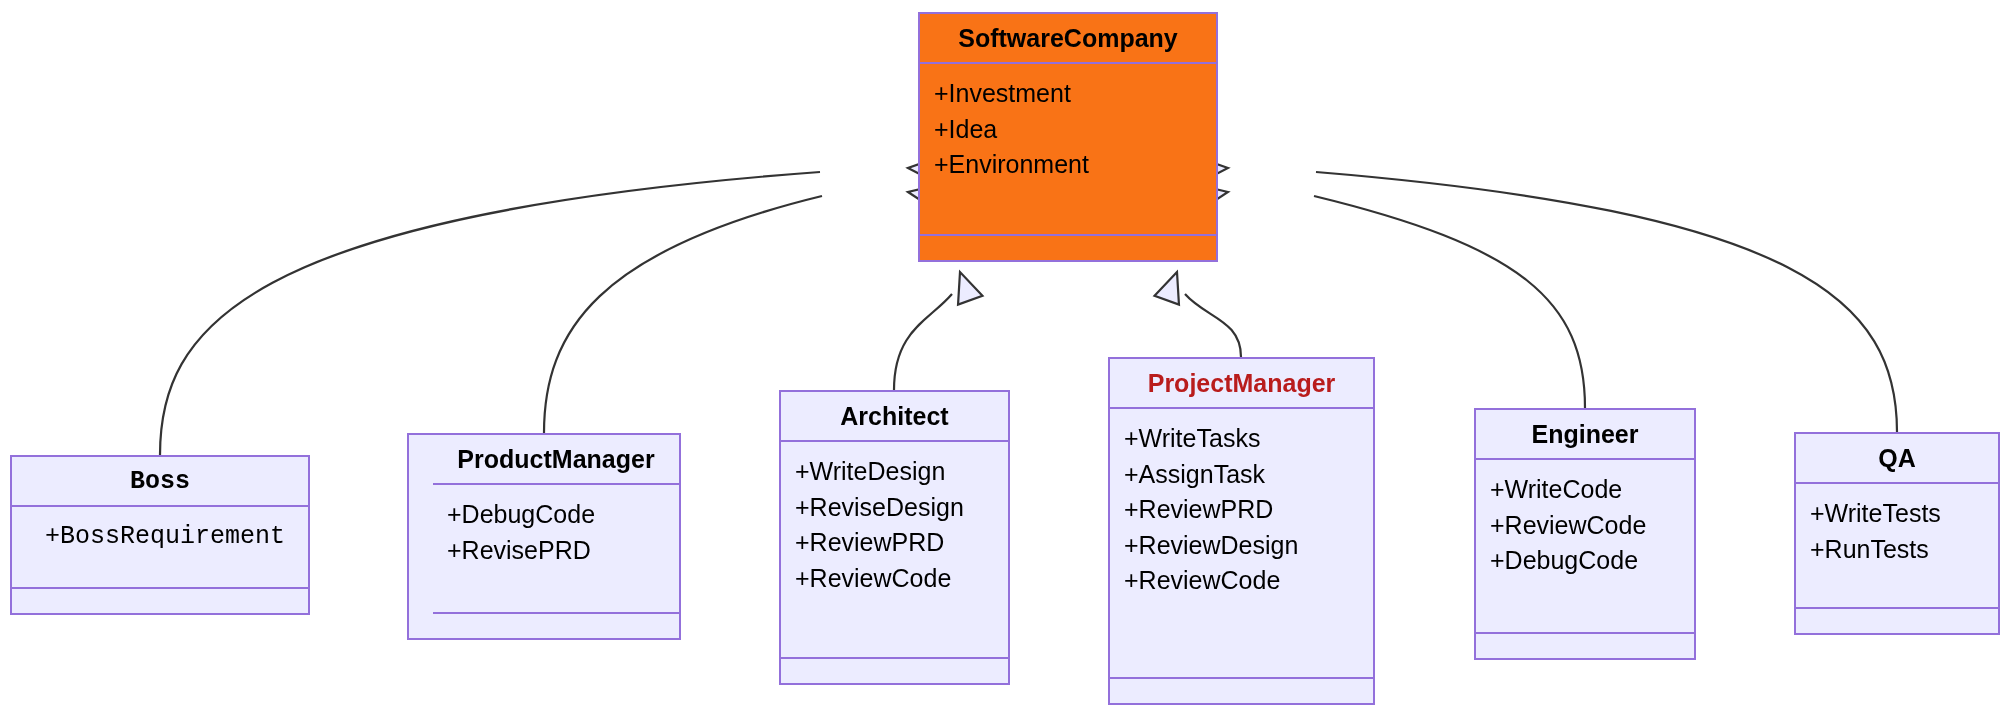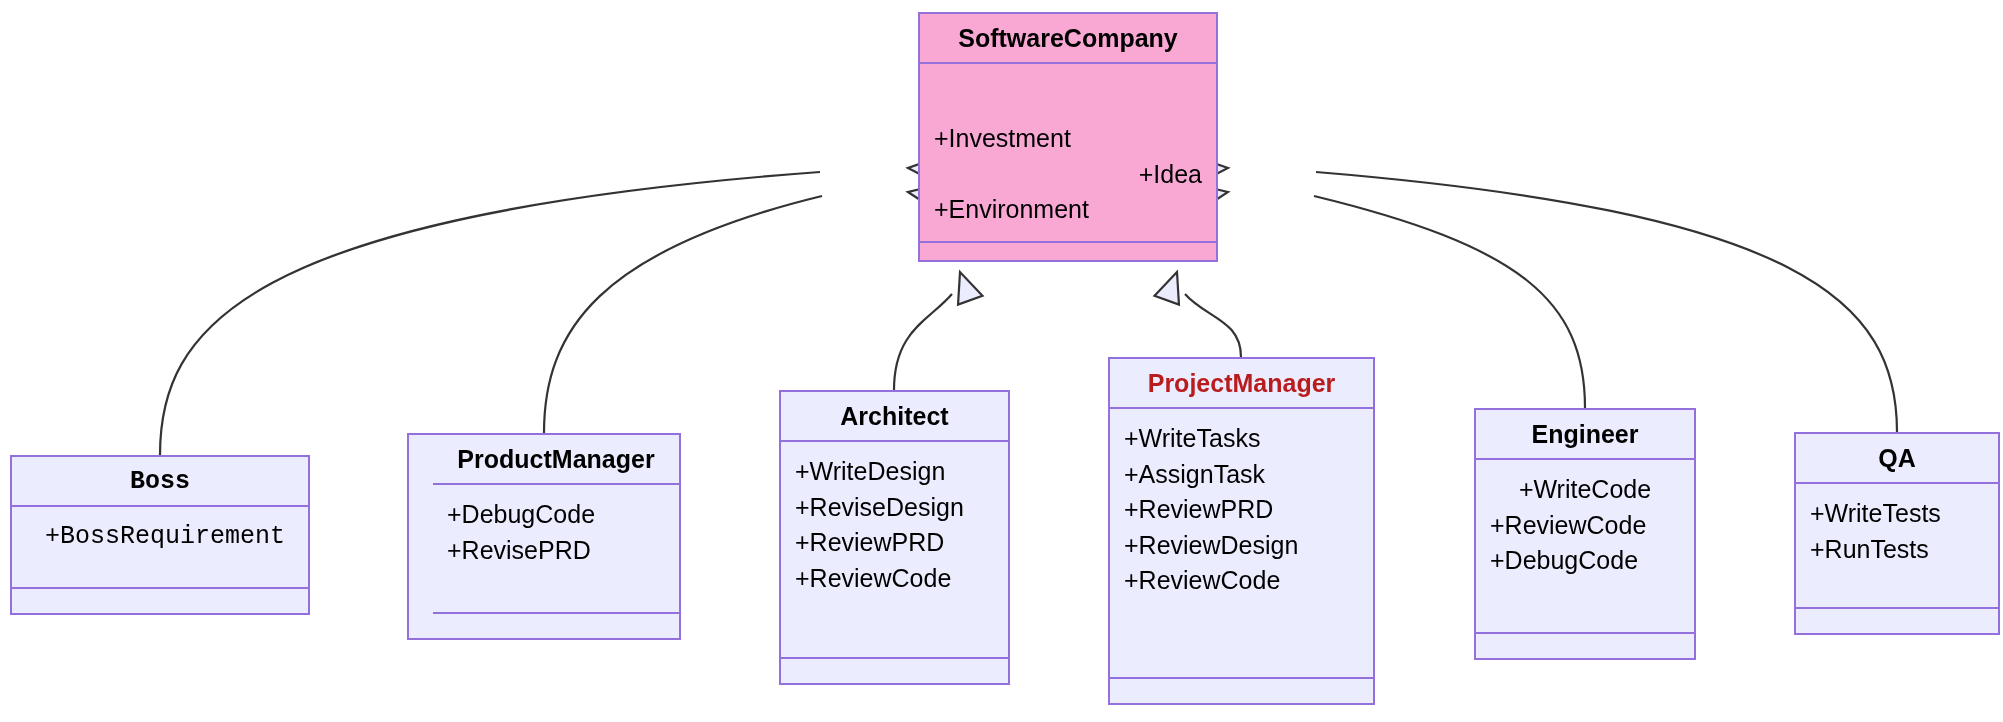--- a/index.html
+++ b/index.html
@@ -90,25 +90,25 @@
       <g>
         <path d="M 1585 408 C 1585 300 1520 246 1314 196" fill="none" stroke="#333333" stroke-width="2.2"></path>
         <path d="M 0 0 L -30 -13 L -30 13 Z" fill="#ECECFF" stroke="#333333" stroke-width="2.2" stroke-linejoin="miter" transform="translate(1228,192) rotate(350)"></path>
       </g>
       <g>
         <path d="M 1897 432 C 1897 300 1800 212 1316 172" fill="none" stroke="#333333" stroke-width="2.2"></path>
         <path d="M 0 0 L -30 -13 L -30 13 Z" fill="#ECECFF" stroke="#333333" stroke-width="2.2" stroke-linejoin="miter" transform="translate(1228,168) rotate(356)"></path>
       </g>
     </svg>
 
-<div class="uml-class" style="left: 918px; top: 12px; width: 300px; height: 250px; background: #f9a8d4; border-color: rgb(147, 112, 219);">
+<div class="uml-class" style="left: 918px; top: 12px; width: 300px; height: 250px; background: #f97316; border-color: rgb(147, 112, 219);">
       <div class="class-title" style="border-bottom-color: rgb(147, 112, 219); color: rgb(0, 0, 0);">SoftwareCompany</div>
-      <div class="class-members" style="border-bottom-color: rgb(147, 112, 219); margin-top: 45px;">
+      <div class="class-members" style="border-bottom-color: rgb(147, 112, 219);">
         <div class="member-row" style="color: rgb(0, 0, 0);">+Investment</div>
-        <div class="member-row" style="color: rgb(0, 0, 0); text-align: right;">+Idea</div>
+        <div class="member-row" style="color: rgb(0, 0, 0);">+Idea</div>
         <div class="member-row" style="color: rgb(0, 0, 0);">+Environment</div>
       </div>
       <div class="class-methods"></div>
     </div>
     <div class="uml-class" style="left: 10px; top: 455px; width: 300px; height: 160px; background: rgb(236, 236, 255); border-color: rgb(147, 112, 219); font-family: Liberation Mono, monospace;">
       <div class="class-title" style="border-bottom-color: rgb(147, 112, 219); color: rgb(0, 0, 0);">Boss</div>
       <div class="class-members" style="border-bottom-color: rgb(147, 112, 219); padding-left: 33px;">
         <div class="member-row" style="color: rgb(0, 0, 0);">+BossRequirement</div>
       </div>
       <div class="class-methods"></div>
@@ -138,21 +138,21 @@
         <div class="member-row" style="color: rgb(0, 0, 0);">+AssignTask</div>
         <div class="member-row" style="color: rgb(0, 0, 0);">+ReviewPRD</div>
         <div class="member-row" style="color: rgb(0, 0, 0);">+ReviewDesign</div>
         <div class="member-row" style="color: rgb(0, 0, 0);">+ReviewCode</div>
       </div>
       <div class="class-methods"></div>
     </div>
     <div class="uml-class" style="left: 1474px; top: 408px; width: 222px; height: 252px; background: rgb(236, 236, 255); border-color: rgb(147, 112, 219);">
       <div class="class-title" style="border-bottom-color: rgb(147, 112, 219); color: rgb(0, 0, 0);">Engineer</div>
       <div class="class-members" style="border-bottom-color: rgb(147, 112, 219);">
-        <div class="member-row" style="color: rgb(0, 0, 0); text-align: center;">+WriteCode</div>
+        <div class="member-row" style="color: rgb(0, 0, 0);">+WriteCode</div>
         <div class="member-row" style="color: rgb(0, 0, 0);">+ReviewCode</div>
         <div class="member-row" style="color: rgb(0, 0, 0);">+DebugCode</div>
       </div>
       <div class="class-methods"></div>
     </div>
     <div class="uml-class" style="left: 1794px; top: 432px; width: 206px; height: 203px; background: rgb(236, 236, 255); border-color: rgb(147, 112, 219);">
       <div class="class-title" style="border-bottom-color: rgb(147, 112, 219); color: rgb(0, 0, 0);">QA</div>
       <div class="class-members" style="border-bottom-color: rgb(147, 112, 219);">
         <div class="member-row" style="color: rgb(0, 0, 0);">+WriteTests</div>
         <div class="member-row" style="color: rgb(0, 0, 0);">+RunTests</div>

